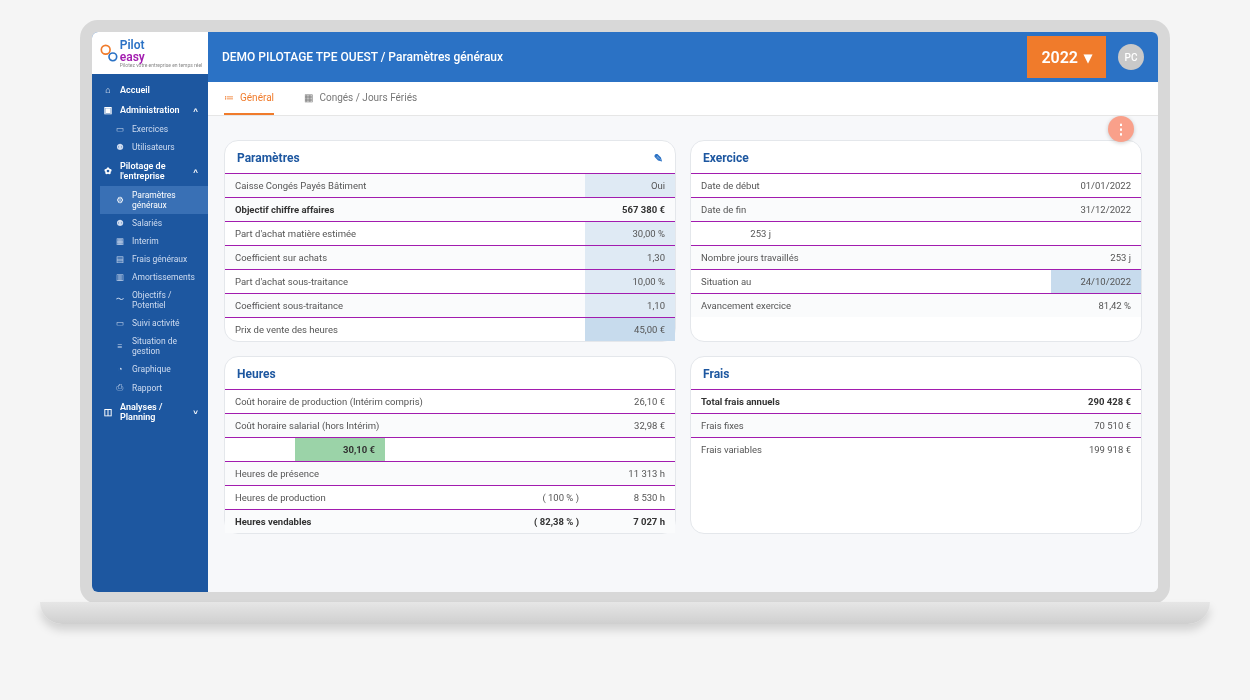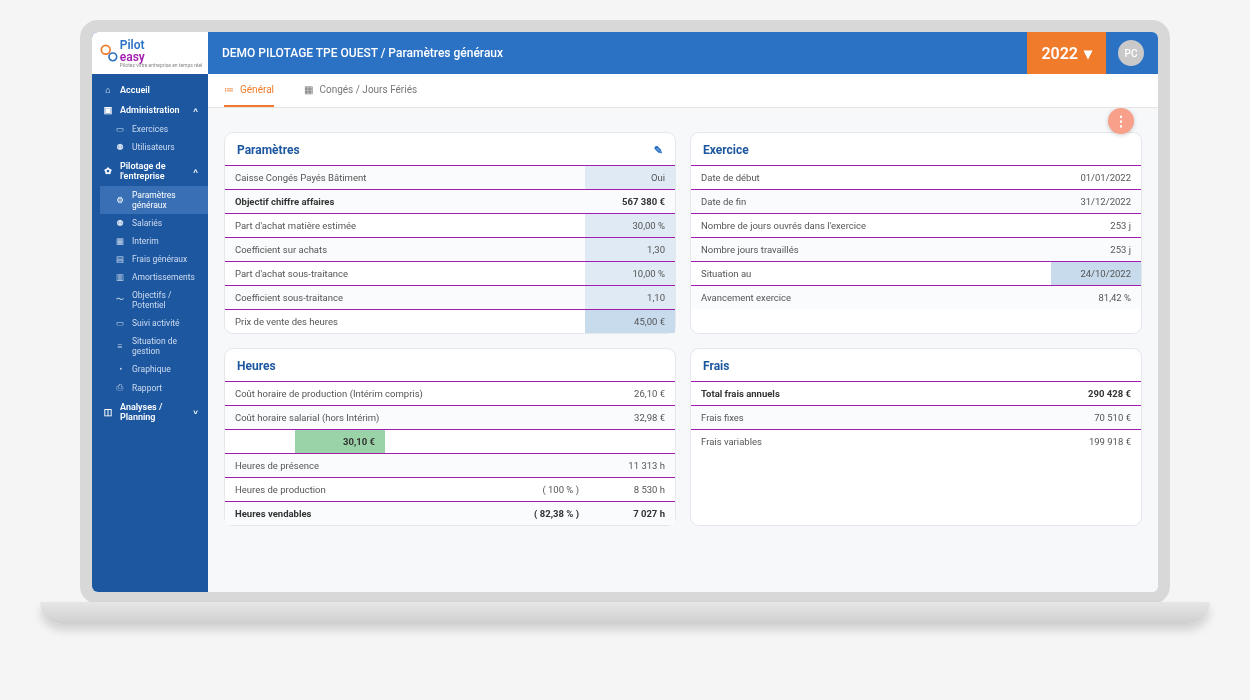--- a/index.html
+++ b/index.html
@@ -15,32 +15,32 @@
 .logo-txt .sub{font-size:5px;color:#888}
 .nav{padding:6px 0;font-size:9px}
 .nav-item{display:flex;align-items:center;gap:6px;padding:5px 10px;cursor:pointer;color:#e6eefb}
 .nav-item .chev{margin-left:auto;font-size:8px}
 .nav-item .ic{width:12px;text-align:center;flex-shrink:0}
 .nav-sub{padding-left:8px}
 .nav-sub .nav-item{padding:4px 10px 4px 14px;font-size:8.5px;color:#cfdcf0}
 .nav-sub .nav-item.active{background:#3970b5;color:#fff}
 .nav-item.head{font-weight:600;color:#fff}
 .main{flex:1;display:flex;flex-direction:column;min-width:0}
-.topbar{height:42px;background:#2b72c5;color:#fff;display:flex;align-items:center;padding:0 14px;font-size:12px}
+.topbar{height:50px;background:#2b72c5;color:#fff;display:flex;align-items:center;padding:0 14px;font-size:12px}
 .topbar .title{font-weight:500}
 .topbar .sp{flex:1}
 .year-sel{background:#f07b2b;color:#fff;height:42px;padding:0 14px;display:flex;align-items:center;font-weight:600;font-size:16px;gap:6px;cursor:pointer}
 .avatar{width:26px;height:26px;border-radius:50%;background:#c9c9c9;color:#fff;display:flex;align-items:center;justify-content:center;font-size:10px;margin-left:12px;font-weight:500}
 .tabs{display:flex;gap:30px;padding:0 16px;background:#fff;border-bottom:1px solid #e6e6e6;font-size:10px;align-items:center;height:34px}
 .tab{display:flex;align-items:center;gap:6px;color:#777;cursor:pointer;height:100%;border-bottom:2px solid transparent}
 .tab.active{color:#f07b2b;border-bottom-color:#f07b2b}
 .content{flex:1;overflow:auto;padding:14px 16px;position:relative}
 .fab{position:absolute;right:24px;top:0;width:26px;height:26px;border-radius:50%;background:#f9a08a;color:#fff;display:flex;align-items:center;justify-content:center;font-weight:700;font-size:14px;cursor:pointer;box-shadow:0 1px 4px rgba(0,0,0,.2)}
 .grid{display:grid;grid-template-columns:1fr 1fr;gap:14px;margin-top:10px}
-.card{background:#fff;border:1px solid #e4e7eb;border-radius:9px}
+.card{background:#fff;border:1px solid #e4e7eb;border-radius:14px}
 .card-h{display:flex;align-items:center;justify-content:space-between;padding:10px 12px 8px;color:#1d57a0;font-weight:700;font-size:12px}
 .card-h .ic{color:#2b72c5;cursor:pointer;font-size:11px}
 .row{display:flex;padding:0;font-size:9.5px;border-top:1px solid #a21caf}
 .row .lbl{flex:1;padding:6px 10px;color:#555}
 .row .mid{width:70px;text-align:right;padding:6px 6px;color:#555}
 .row .val{width:90px;text-align:right;padding:6px 10px;color:#555}
 .row.bold .lbl,.row.bold .val,.row.bold .mid{font-weight:700;color:#333}
 .row .val.shade{background:#dfeaf4}
 .row .val.darkshade{background:#c7dbed}
 .row .val.green{background:#9bd3a8}
@@ -221,21 +221,20 @@
                 </div>
     <div class="row">
                   <span class="lbl">Date de début</span>
                   <span class="val">01/01/2022</span>
                 </div>
     <div class="row hl">
                   <span class="lbl">Date de fin</span>
                   <span class="val">31/12/2022</span>
                 </div>
     <div class="row">
-                  <span class="lbl">Nombre de jours ouvrés dans l'exercice</span>
                   <span class="val">253 j</span>
                 </div>
     <div class="row hl">
                   <span class="lbl">Nombre jours travaillés</span>
                   <span class="val">253 j</span>
                 </div>
     <div class="row">
                   <span class="lbl">Situation au</span>
                   <span class="val darkshade">24/10/2022</span>
                 </div>

